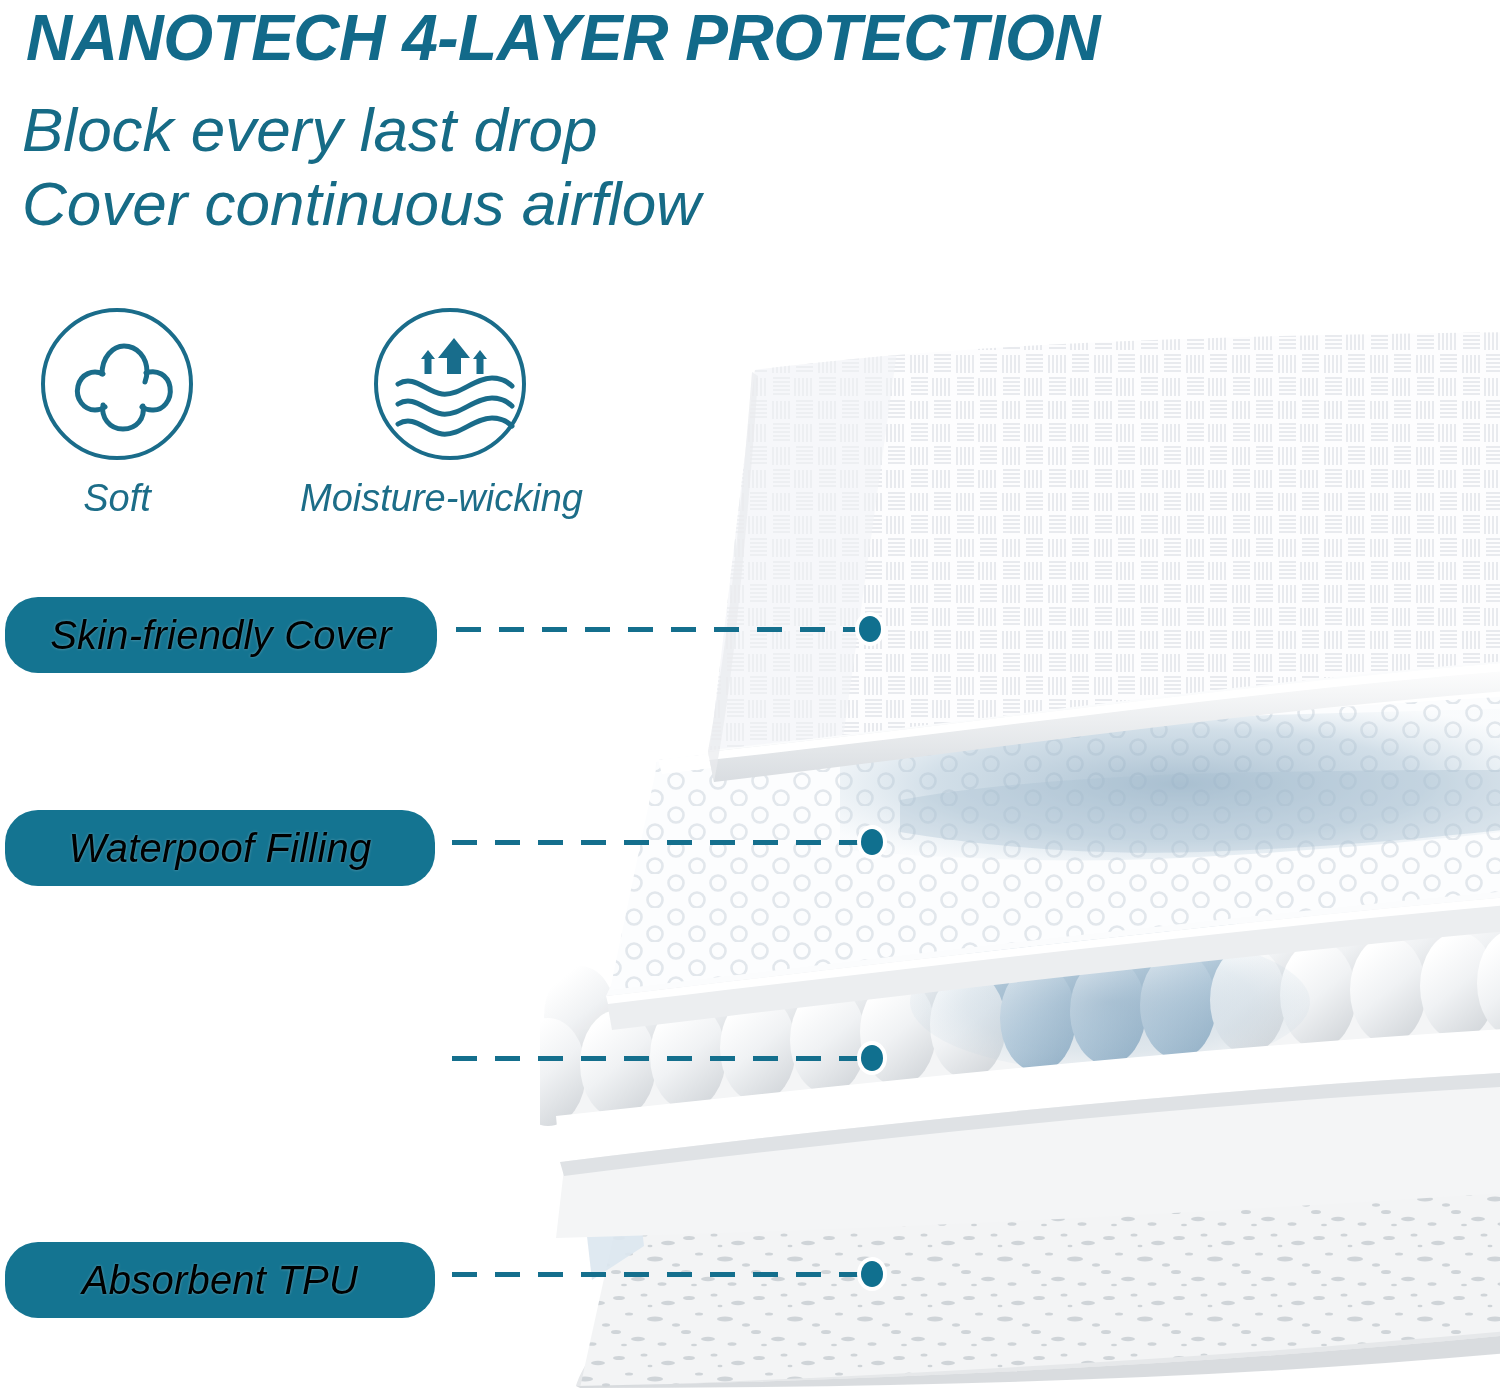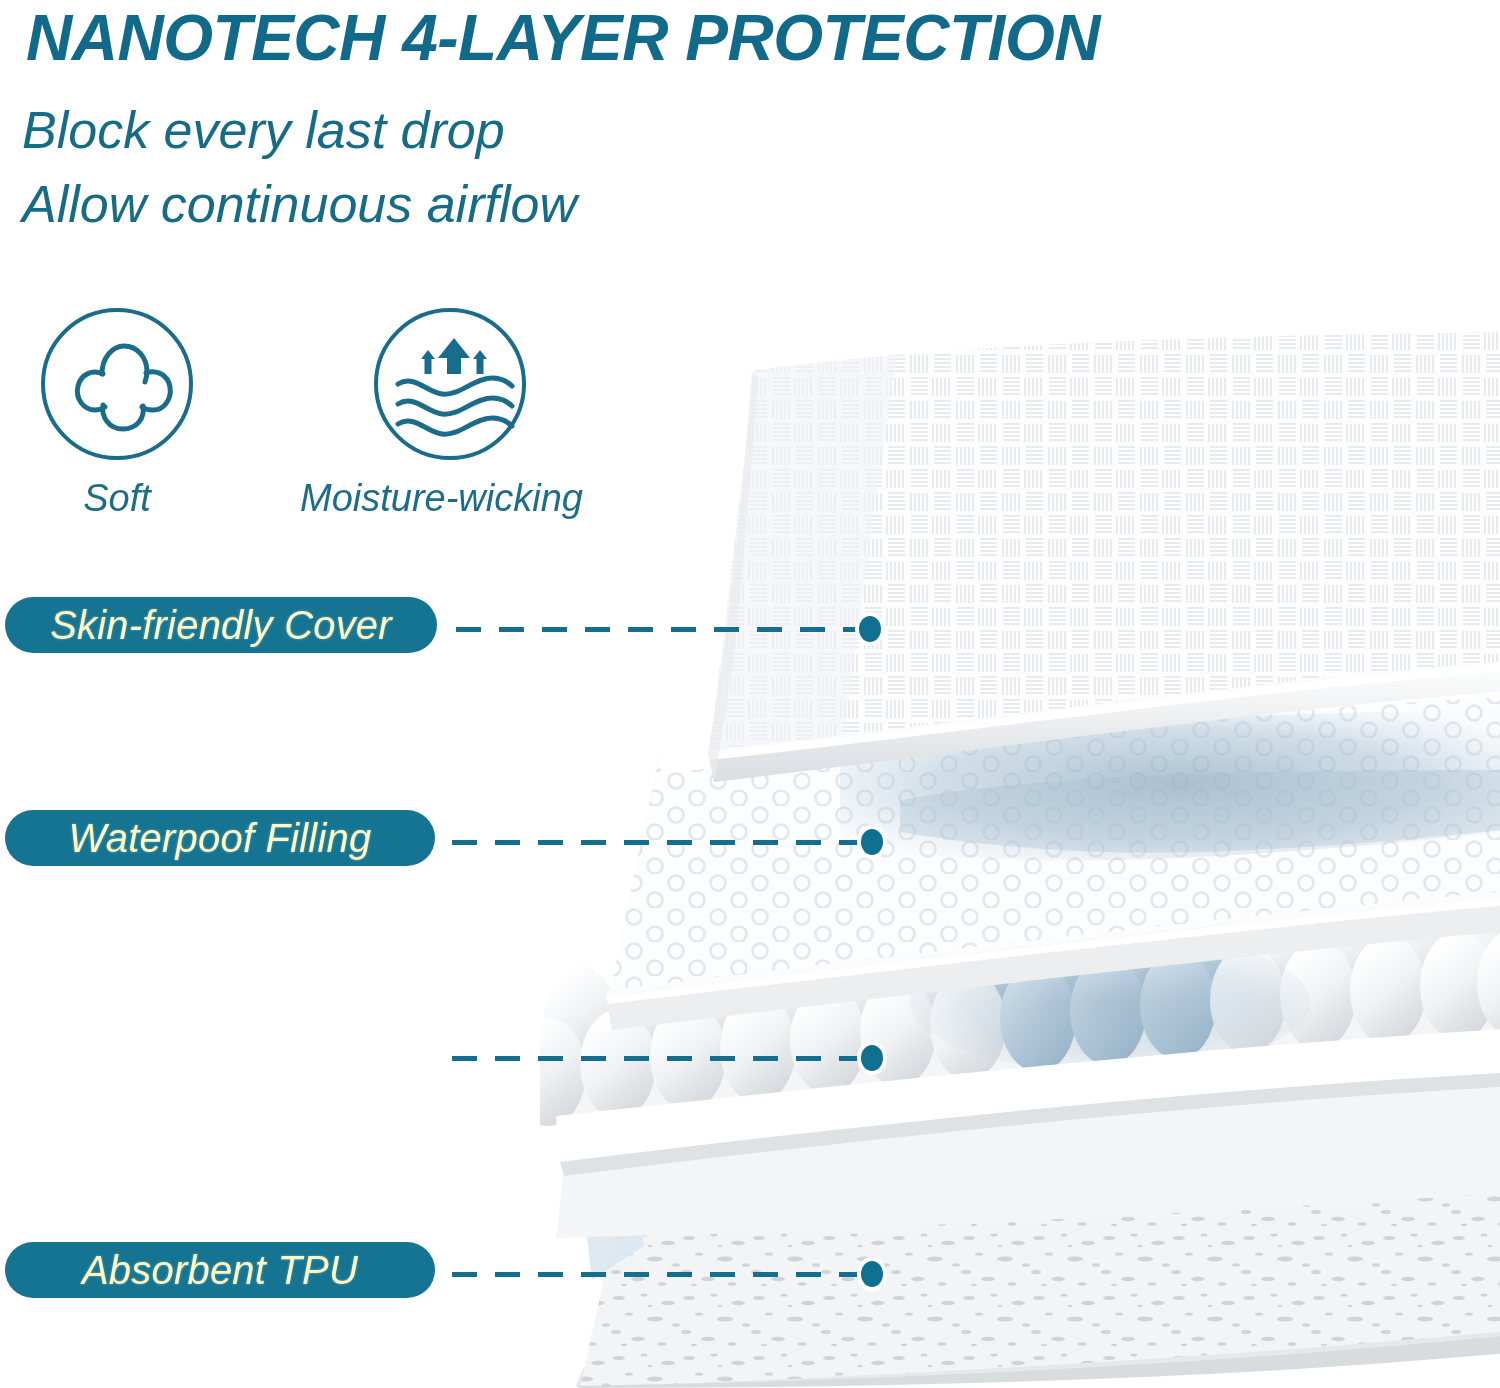--- a/index.html
+++ b/index.html
@@ -34,21 +34,21 @@
     letter-spacing: -0.5px;
     color: #126a8a;
     white-space: nowrap;
     transform: scaleX(0.985);
     transform-origin: left top;
   }
 
   .subline {
     position: absolute;
     left: 22px;
-    font-size: 52px;
+    font-size: 62px;
     line-height: 56px;
     font-weight: 400;
     color: #166b86;
     white-space: nowrap;
   }
   .subline-1 { top: 102px; }
   .subline-2 { top: 176px; }
 
   
   .feature {
@@ -78,27 +78,27 @@
     color: #1c6d88;
     white-space: nowrap;
   }
   .feature-soft .feature-label    { text-align: center; }
   .feature-wicking .feature-label { text-align: left; }
 
   
   .pill {
     position: absolute;
     left: 5px;
-    height: 56px;
+    height: 76px;
     background: #147491;
     border-radius: 33px;
     display: flex;
     align-items: center;
     justify-content: center;
-    color: #fef9c3;
+    color: #000000;
     font-size: 40px;
     letter-spacing: 0.2px;
     white-space: nowrap;
     text-shadow: 0 0 3px rgba(255,255,255,0.35);
     padding: 8px 26px;
   }
   .pill-1 { top: 597px;  width: 432px; }
   .pill-2 { top: 810px;  width: 430px; }
   .pill-3 { top: 1026px; width: 430px; }
   .pill-4 { top: 1242px; width: 430px; }
@@ -144,21 +144,21 @@
 </style>
 </head>
 <body>
 
 <div class="page">
 
   <div class="headline">NANOTECH 4-LAYER PROTECTION</div>
 
   <div class="subline subline-1">Block every last drop</div>
 
-  <div class="subline subline-2">Allow continuous airflow</div>
+  <div class="subline subline-2">Cover continuous airflow</div>
 
   <div class="feature feature-soft">
     <div class="feature-circle">
       <svg width="152" height="152" viewBox="0 0 152 152" fill="none">
 
         <path d="M57 62 C57 45 68 34 79 34 C92 34 102 45 102 60 C102 64 101 67 100 70" stroke="#1a6c8a" stroke-width="5" stroke-linecap="round" fill="none"></path>
         <path d="M58 62 C48 57 36 62 33 74 C30 87 39 98 50 98 C54 98 57 97 60 95" stroke="#1a6c8a" stroke-width="5" stroke-linecap="round" fill="none"></path>
         <path d="M101 61 C112 57 123 63 125 75 C127 88 118 99 107 98 C103 98 100 97 97 95" stroke="#1a6c8a" stroke-width="5" stroke-linecap="round" fill="none"></path>
         <path d="M58 93 C56 105 64 117 78 117 C92 117 100 106 98 94" stroke="#1a6c8a" stroke-width="5" stroke-linecap="round" fill="none"></path>
       </svg>

